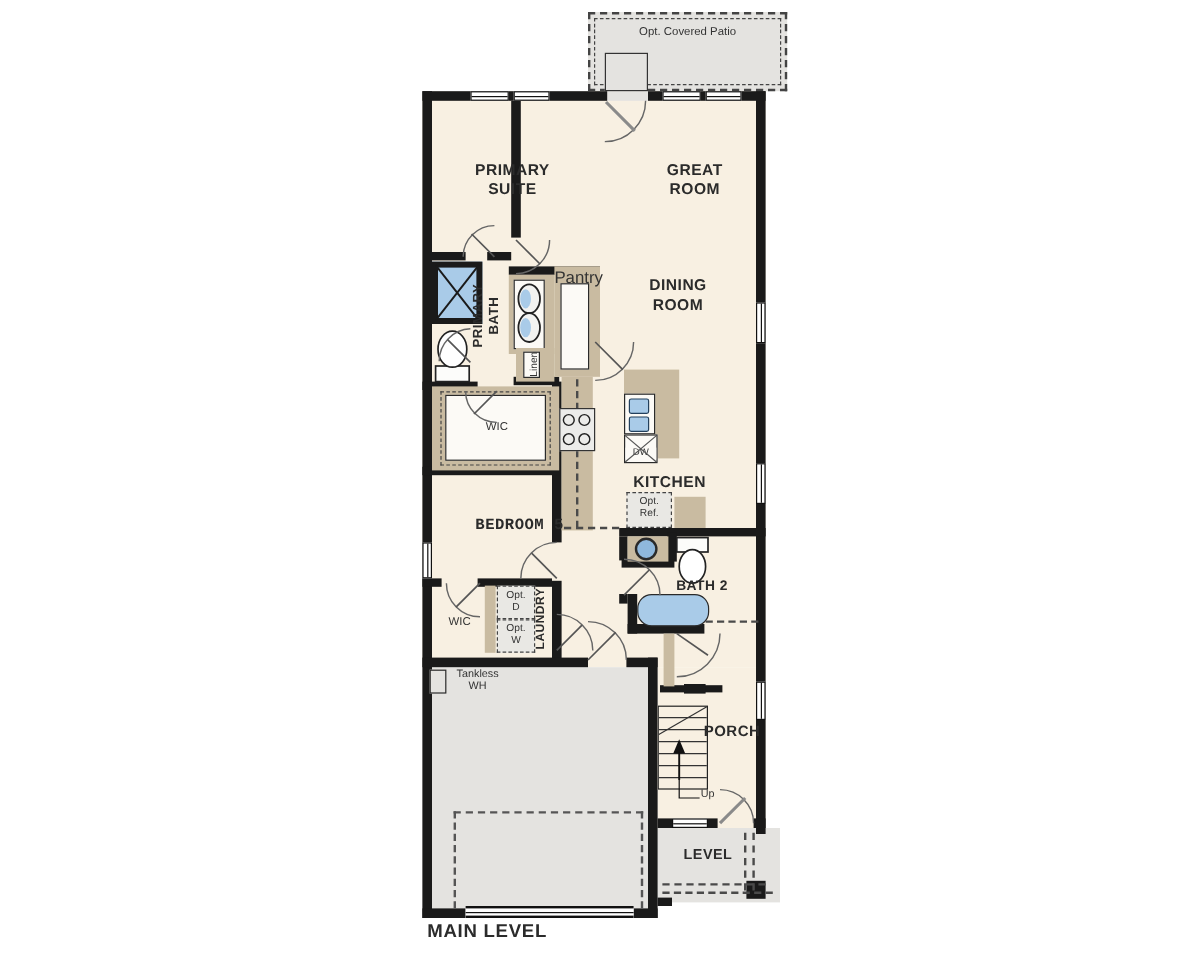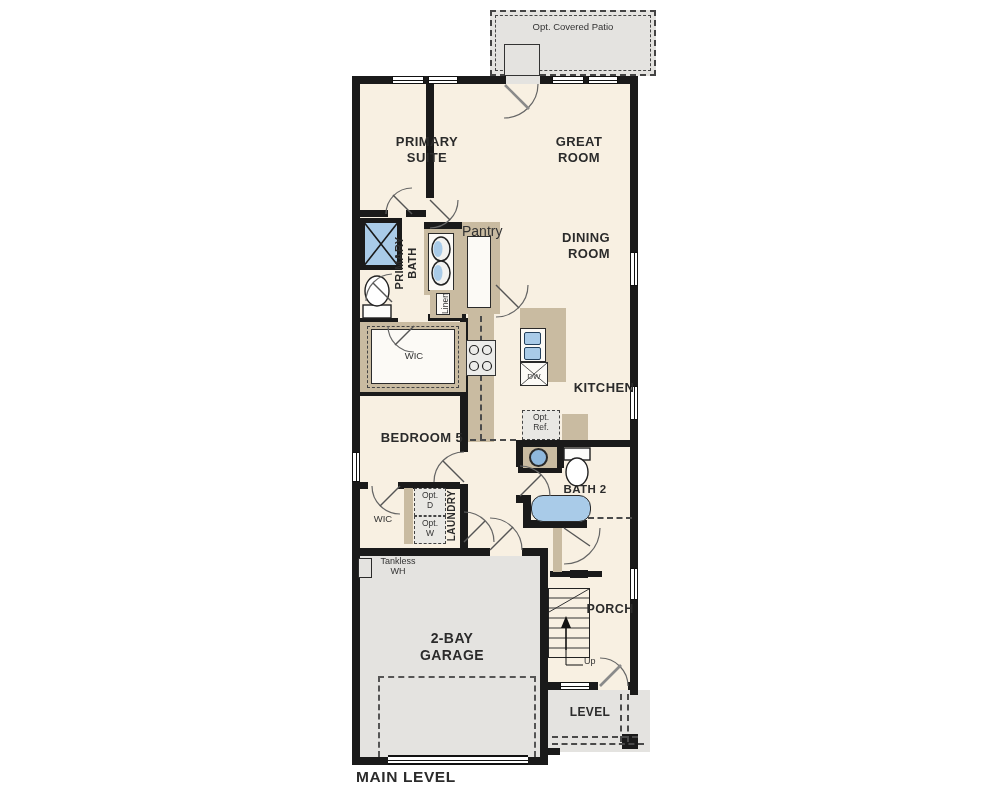--- a/index.html
+++ b/index.html
@@ -259,33 +259,29 @@
   </svg>
 
   <div class="lbl" style="left:382px;top:134px;width:90px;height:34px;font-size:13px;">
     <span>PRIMARY</span><br>
     <span>SUITE</span>
   </div>
   <div class="lbl" style="left:534px;top:134px;width:90px;height:34px;font-size:13px;">
     <span>GREAT</span><br>
     <span>ROOM</span>
   </div>
-  <div class="lbl" style="left:520px;top:230px;width:90px;height:34px;font-size:13px;text-align:right;">
+  <div class="lbl" style="left:520px;top:230px;width:90px;height:34px;font-size:13px;">
     <span>DINING</span><br>
     <span>ROOM</span>
   </div>
   <div class="lbl rot" style="left:366px;top:248px;width:84px;height:30px;font-size:11px;">
     <span>PRIMARY</span><br>
     <span>BATH</span>
   </div>
-  <div class="lbl" style="left:522px;top:380px;width:72px;height:14px;font-size:13px;margin-left:46px;">KITCHEN</div>
-  <div class="lbl" style="left:374px;top:430px;width:96px;height:15px;font-size:13px;">BEDROOM 5</div>
+  <div class="lbl" style="left:522px;top:394px;width:72px;height:14px;font-size:13px;">KITCHEN</div>
+  <div class="lbl" style="left:385px;top:430px;width:96px;height:15px;font-size:13px;font-family:Liberation Mono, monospace;">BEDROOM 5</div>
   <div class="lbl" style="left:556px;top:482px;width:58px;height:13px;font-size:11.5px;">BATH 2</div>
   <div class="lbl rot" style="left:418px;top:509px;width:68px;height:13px;font-size:10px;">LAUNDRY</div>
-  <div class="lbl" style="left:400px;top:630px;width:104px;height:36px;font-size:14px;">
-    <span>2-BAY</span><br>
-    <span>GARAGE</span>
-  </div>
   <div class="lbl" style="left:582px;top:602px;width:56px;height:14px;font-size:12.5px;">PORCH</div>
   <div class="lbl" style="left:558px;top:705px;width:64px;height:13px;font-size:12px;">LEVEL</div>
   <div class="lbl" style="left:356px;top:768px;width:140px;height:20px;font-size:15.5px;text-align:left;letter-spacing:.6px;">MAIN LEVEL</div>
 
 </div>
 
 </body></html>

